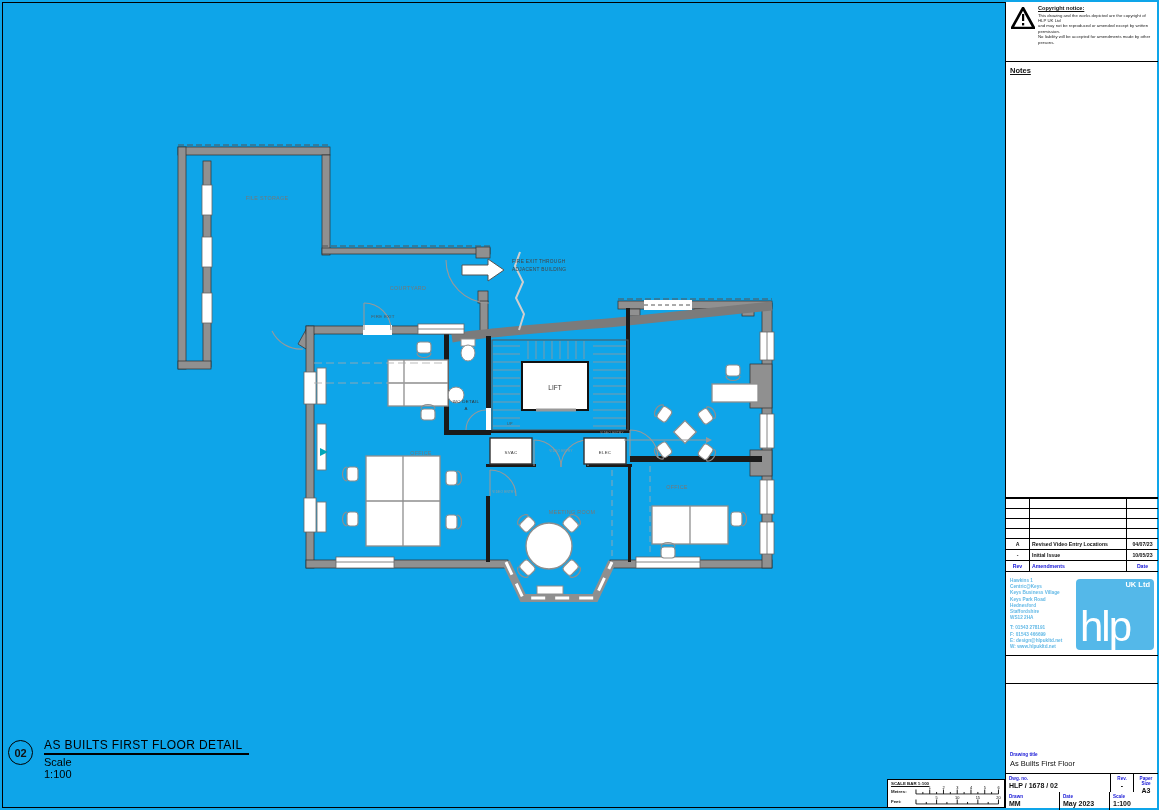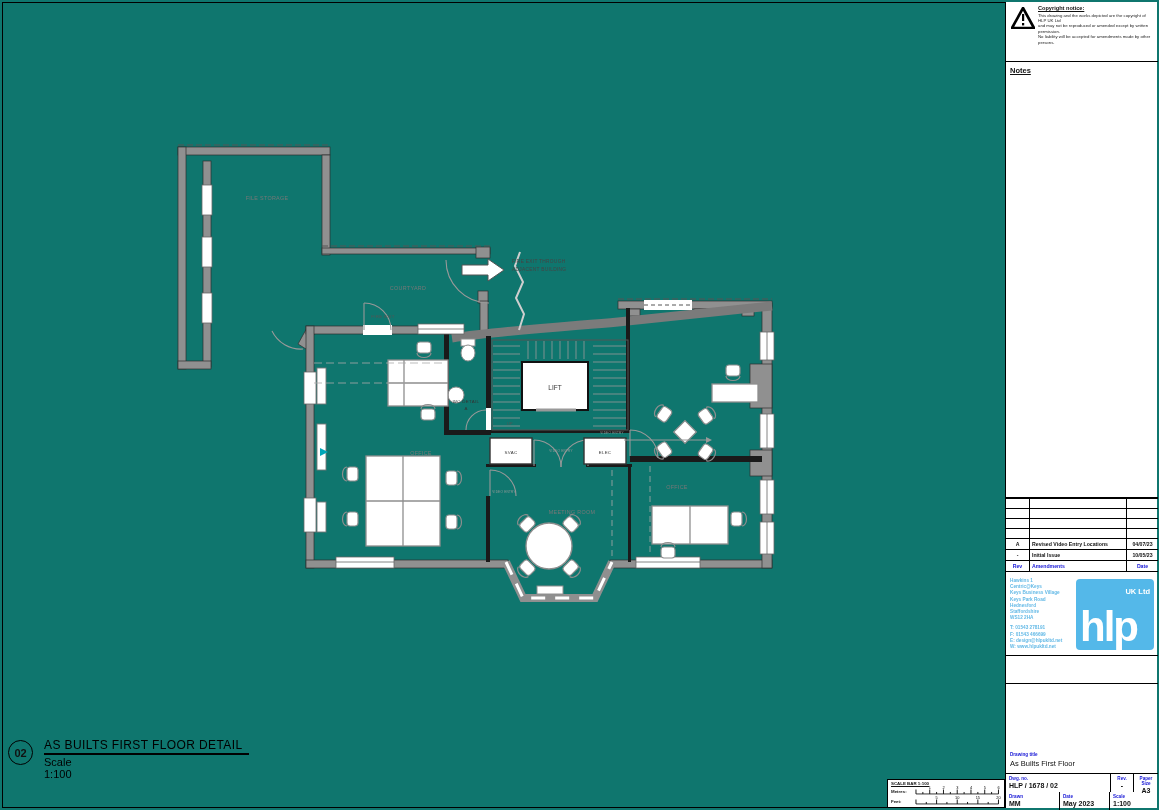--- a/index.html
+++ b/index.html
@@ -1,18 +1,18 @@
 <!DOCTYPE html>
 <html><head>
 <meta charset="utf-8">
 <style>
   * { box-sizing: border-box; margin: 0; padding: 0; }
   html,body { width:1159px; height:810px; background:#fff; overflow:hidden;
     font-family:"Liberation Sans", sans-serif; color:#111; }
-  .sheet { position:relative; width:1159px; height:810px; background:#0f766e; }
+  .sheet { position:relative; width:1159px; height:810px; background:#0ea5e9; }
   .frame { position:absolute; left:2px; top:2px; width:1155px; height:806px; border:1.5px solid #000; }
 
   
   .tb { position:absolute; left:1005px; top:2px; width:152px; height:806px; border-left:1.5px solid #000; background:#fff; }
   .tb-sec { position:absolute; left:0; width:152px; border-bottom:1px solid #000; }
 
   .copy { top:0; height:60px; padding:3px 4px 3px 32px; }
   .copy .tri { position:absolute; left:5px; top:5px; }
   .copy h1 { font-size:5.6px; font-weight:bold; text-decoration:underline; margin-bottom:1.5px; }
   .copy p  { font-size:4.3px; line-height:5.4px; color:#222; }
@@ -25,22 +25,22 @@
   .rev-row.empty { height:10px; }
   .c-rev { width:24px; text-align:center; border-right:1px solid #000; height:100%; display:flex; align-items:center; justify-content:center; font-weight:bold; }
   .c-am  { width:97px; padding-left:2px; border-right:1px solid #000; height:100%; display:flex; align-items:center; font-weight:bold; }
   .c-dt  { width:31px; text-align:center; height:100%; display:flex; align-items:center; justify-content:center; font-weight:bold; }
   .rev-head { color:#1717d6; font-weight:bold; }
 
   .company { top:573px; height:81px; padding:3px 2px 2px 4px; }
   .addr { font-size:4.7px; line-height:6.2px; color:#63b9e6; font-weight:bold; width:66px; }
   .addr .gap { height:4px; }
   .logo { position:absolute; right:4px; top:4px; width:78px; height:71px; background:#54b8e9; border-radius:4px; }
-  .logo .hlp { position:absolute; left:4px; bottom:2px; font-size:42px; font-weight:bold; color:#fff; letter-spacing:-2px; line-height:42px; }
-  .logo .uk  { position:absolute; right:4px; top:8px; font-size:7.5px; font-weight:bold; color:#fff; }
+  .logo .hlp { position:absolute; left:4px; bottom:2px; font-size:42px; font-weight:normal; color:#fff; letter-spacing:-2px; line-height:42px; }
+  .logo .uk  { position:absolute; right:4px; top:1px; font-size:7.5px; font-weight:bold; color:#fff; }
 
   .proj { top:654px; height:28px; }
 
   .client { top:682px; height:66px; padding:2px 4px; }
   .lbl { font-size:4.6px; color:#1717d6; font-weight:bold; }
   .client .line { font-size:7.3px; line-height:10.3px; font-weight:600; }
 
   .dtitle { top:748px; height:24px; padding:2px 4px; }
   .dtitle .val { font-size:7.5px; font-weight:400; margin-top:2px; }
 

